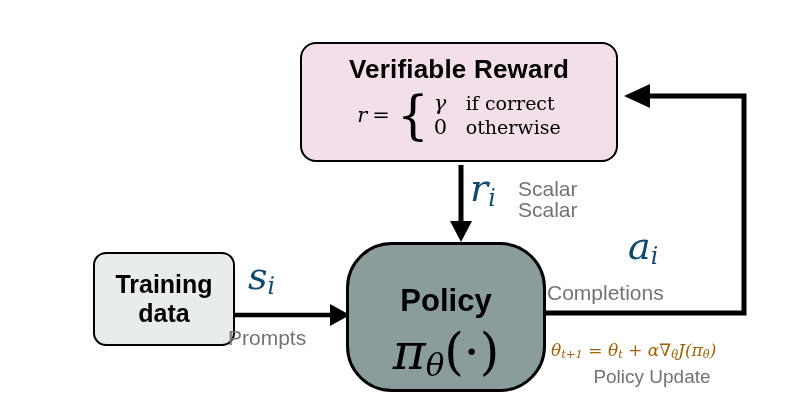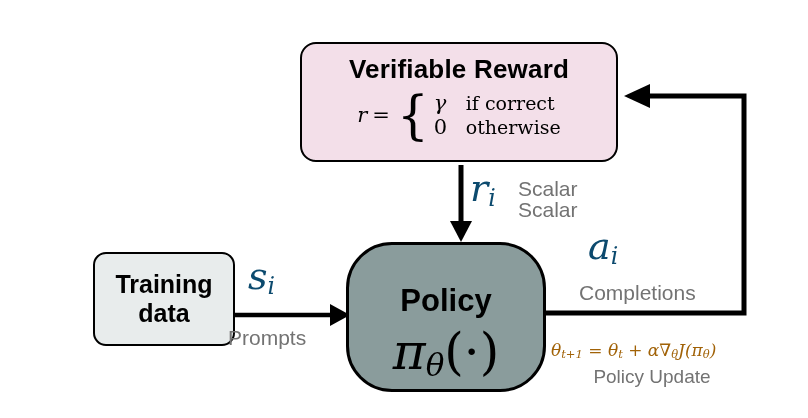--- a/index.html
+++ b/index.html
@@ -116,31 +116,31 @@
   
   .var-label {
     position: absolute;
     font-family: "DejaVu Serif", serif;
     font-style: italic;
     font-size: 38px;
     color: #0c4a6e;
   }
   .reward-var { left: 470px; top: 166px; }
   .state-var  { left: 248px; top: 254px; }
-  .action-var { left: 588px; top: 224px; }
+  .action-var { left: 628px; top: 224px; }
   
   .teal-label {
     position: absolute;
     color: #737373;
     font-size: 21px;
     line-height: 21px;
   }
   .scalar-reward-label { left: 518px; top: 178px; }
   .prompts-label { left: 228px; top: 327px; }
-  .completions-label { left: 547px; top: 282px; padding-left: 32px; }
+  .completions-label { left: 547px; top: 282px; }
   .policy-update-label {
     left: 552px; top: 366px;
     width: 200px;
     text-align: center;
     font-size: 19px;
   }
   
   .update-eq {
     position: absolute;
     left: 551px; top: 340px;

